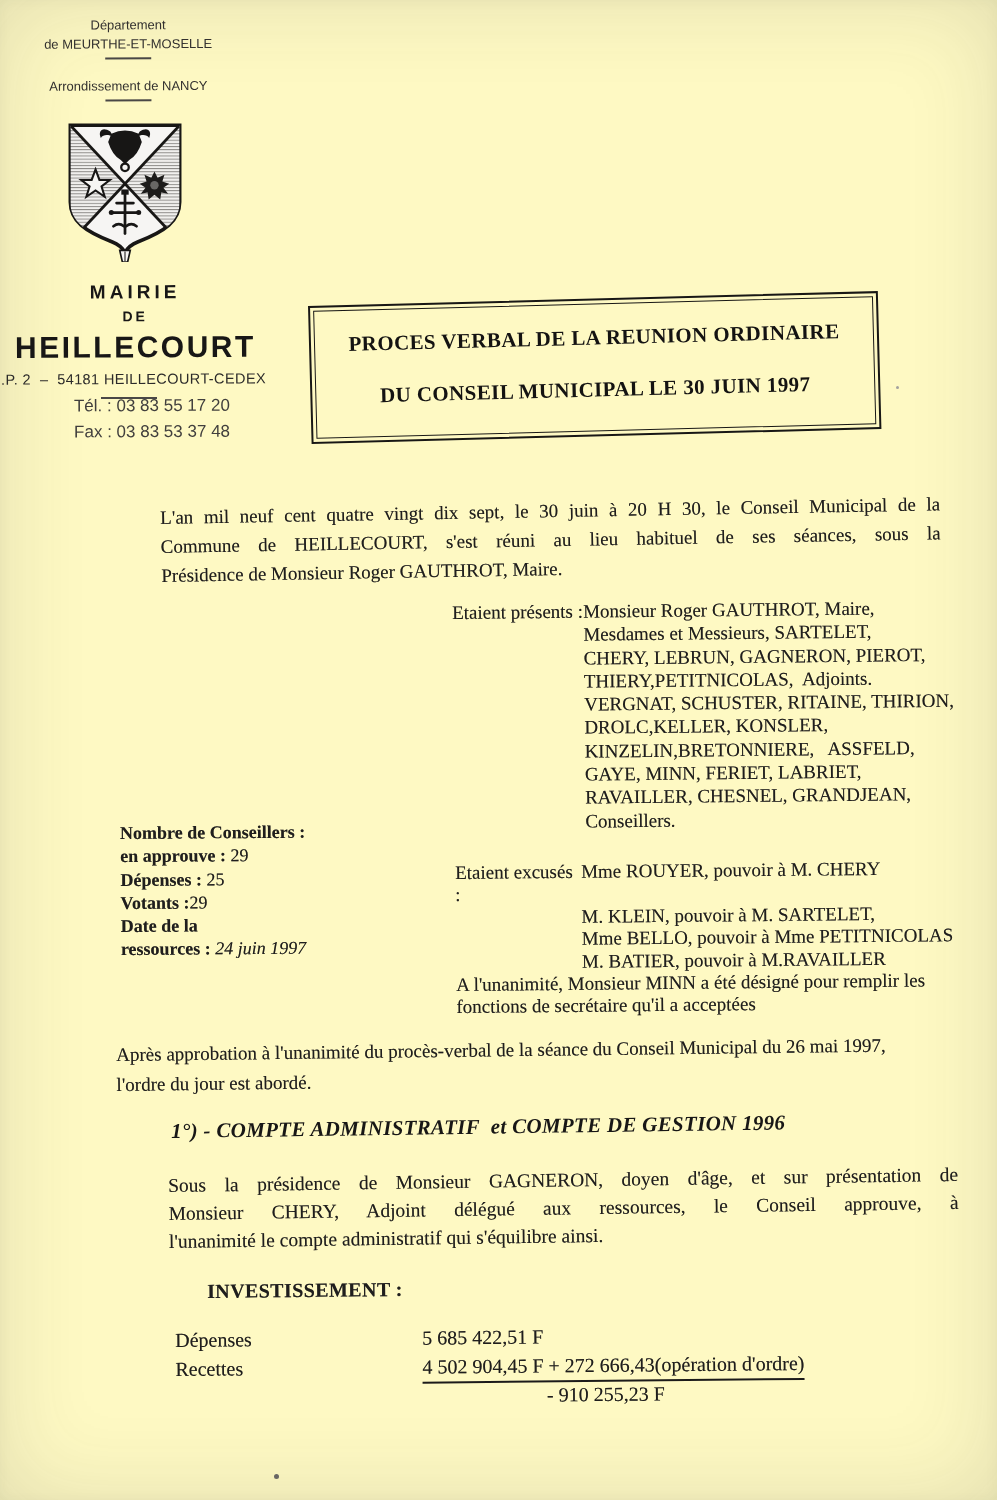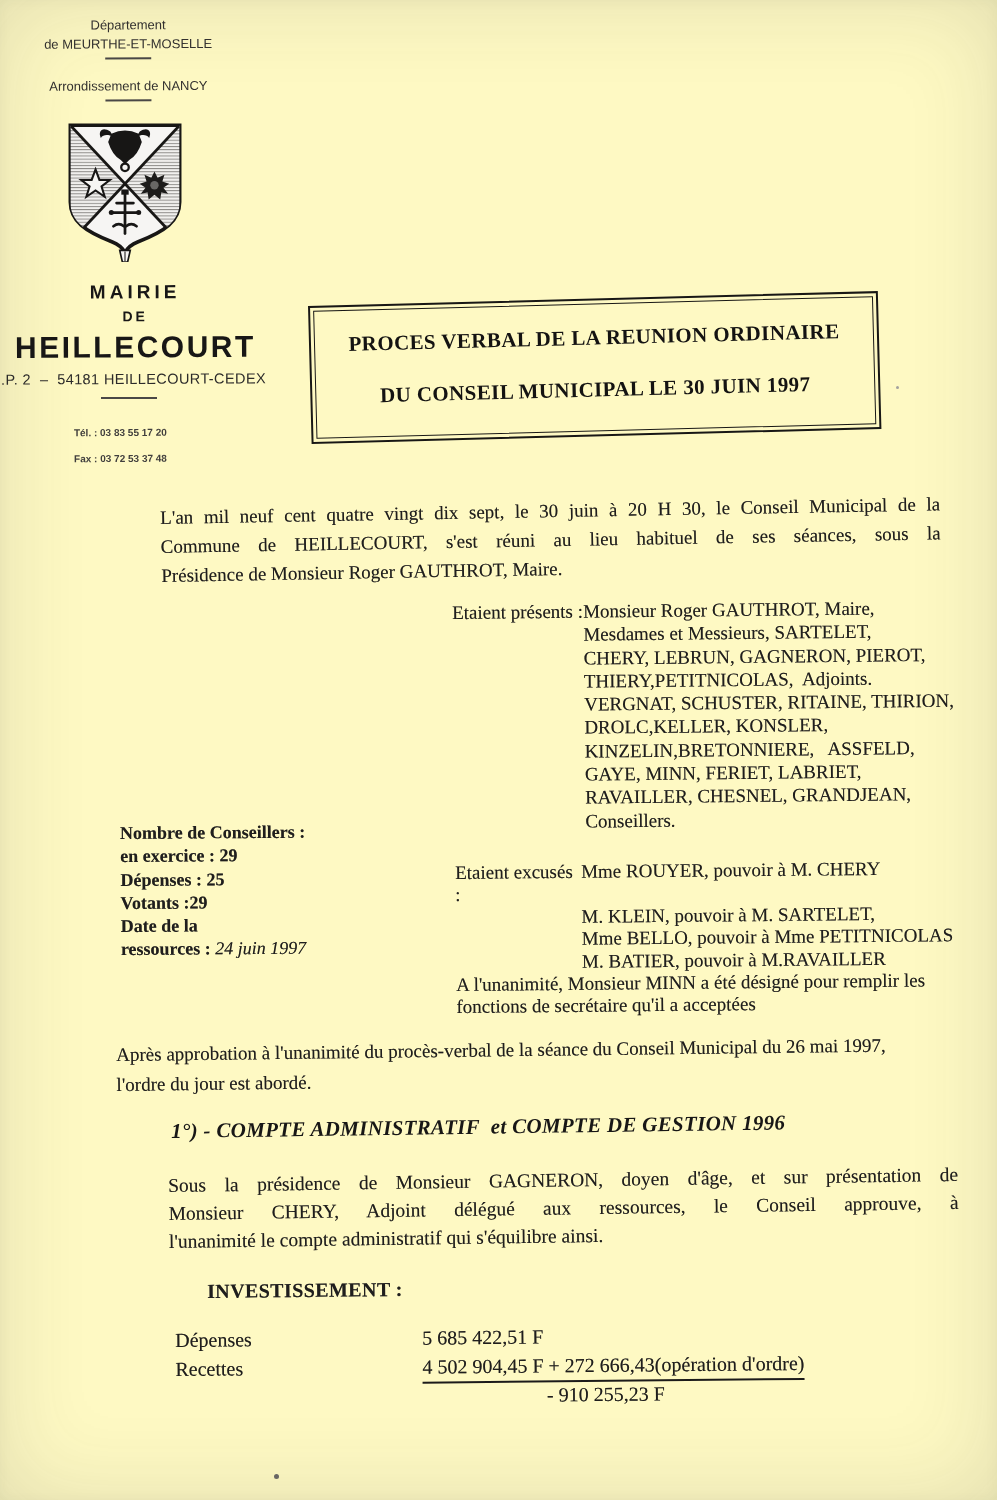--- a/index.html
+++ b/index.html
@@ -26,21 +26,21 @@
   .crest{left:64px;top:120px;}
 
   
   .mairie{left:0;top:282px;width:270px;text-align:center;color:#181716;
           transform:rotate(-0.3deg);transform-origin:0 0;}
   .mairie .l1{font-size:19px;font-weight:bold;letter-spacing:4px;}
   .mairie .l2{font-size:14px;font-weight:bold;letter-spacing:3px;margin-top:5px;}
   .mairie .l3{font-size:30px;font-weight:bold;letter-spacing:2.5px;margin-top:6px;}
   .addr{left:-9px;top:371px;font-size:14.5px;letter-spacing:.4px;color:#2c2b2a;transform:rotate(-0.3deg);}
   .addr-rule{left:101px;top:397px;width:56px;height:2px;background:#4a4846;}
-  .telfax{left:74px;top:420px;font-size:10px;color:#413f3d;line-height:26px;transform:rotate(-0.3deg);font-weight:bold;}
+  .telfax{left:74px;top:393px;font-size:17px;color:#413f3d;line-height:26px;transform:rotate(-0.3deg);}
 
   
   .title-box{left:308px;top:306px;width:570px;height:138px;
              border:2.5px solid #181715;transform:rotate(-1.5deg);transform-origin:0 0;
              box-sizing:border-box;padding:3px;}
   .title-inner{width:100%;height:100%;border:1.5px solid #181715;box-sizing:border-box;
              text-align:center;color:#141312;font-weight:bold;font-size:21px;letter-spacing:.4px;}
   .title-inner .t1{margin-top:21px;}
   .title-inner .t2{margin-top:27px;}
 
@@ -49,21 +49,21 @@
   .just{text-align:justify;text-align-last:justify;}
   .intro{left:160px;top:503px;width:780px;line-height:29px;transform:rotate(-1.0deg);transform-origin:0 0;}
 
   .presents{left:452px;top:601px;line-height:23.3px;transform:rotate(-0.6deg);transform-origin:0 0;}
   .presents .row1{display:flex;}
   .presents .lbl{width:131px;flex:0 0 131px;}
   .presents .cont{margin-left:131px;}
 
   .counters{left:120px;top:822px;line-height:23.3px;font-size:18px;font-weight:bold;
             transform:rotate(-0.4deg);transform-origin:0 0;}
-  .counters .val{font-weight:bold;}
+  .counters .val{font-weight:normal;}
   .counters .it{font-weight:normal;font-style:italic;}
 
   .excused{left:455px;top:862px;line-height:22.4px;transform:rotate(-0.55deg);transform-origin:0 0;}
   .excused .row1{display:flex;}
   .excused .lbl{width:126px;flex:0 0 126px;}
   .excused .cont{margin-left:126px;}
 
   .approb{left:116px;top:1040px;line-height:30px;transform:rotate(-0.7deg);transform-origin:0 0;}
 
   .heading1{left:171px;top:1119px;font-size:21px;font-weight:bold;font-style:italic;
@@ -141,21 +141,21 @@
 
   <div class="abs sans mairie">
     <div class="l1">MAIRIE</div>
     <div class="l2">DE</div>
     <div class="l3">HEILLECOURT</div>
   </div>
   <div class="abs sans addr pre">B.P. 2  –  54181 HEILLECOURT-CEDEX</div>
   <div class="abs addr-rule"></div>
   <div class="abs sans telfax">
     <div>Tél. : 03 83 55 17 20</div>
-    <div>Fax : 03 72 53 37 48</div>
+    <div>Fax : 03 83 53 37 48</div>
   </div>
 
   <div class="abs title-box">
     <div class="title-inner serif">
       <div class="t1">PROCES VERBAL DE LA REUNION ORDINAIRE</div>
       <div class="t2">DU CONSEIL MUNICIPAL LE 30 JUIN 1997</div>
     </div>
   </div>
 
   <div class="abs bodytxt intro">
@@ -175,21 +175,21 @@
     <div class="cont pre">VERGNAT, SCHUSTER, RITAINE, THIRION,</div>
     <div class="cont pre">DROLC,KELLER, KONSLER,</div>
     <div class="cont pre">KINZELIN,BRETONNIERE,   ASSFELD,</div>
     <div class="cont pre">GAYE, MINN, FERIET, LABRIET,</div>
     <div class="cont pre">RAVAILLER, CHESNEL, GRANDJEAN,</div>
     <div class="cont pre">Conseillers.</div>
   </div>
 
   <div class="abs counters serif ink">
     <div>Nombre de Conseillers :</div>
-    <div><span class="pre">en exercice : </span><span class="val">29</span></div>
+    <div><span class="pre">en approuve : </span><span class="val">29</span></div>
     <div><span class="pre">Dépenses : </span><span class="val">25</span></div>
     <div><span class="pre">Votants :</span><span class="val">29</span></div>
     <div>Date de la</div>
     <div><span class="pre">ressources : </span><span class="it">24 juin 1997</span></div>
   </div>
 
   <div class="abs bodytxt excused">
     <div class="row1">
       <span class="lbl">Etaient excusés :</span>
       <span class="pre">Mme ROUYER, pouvoir à M. CHERY</span>

